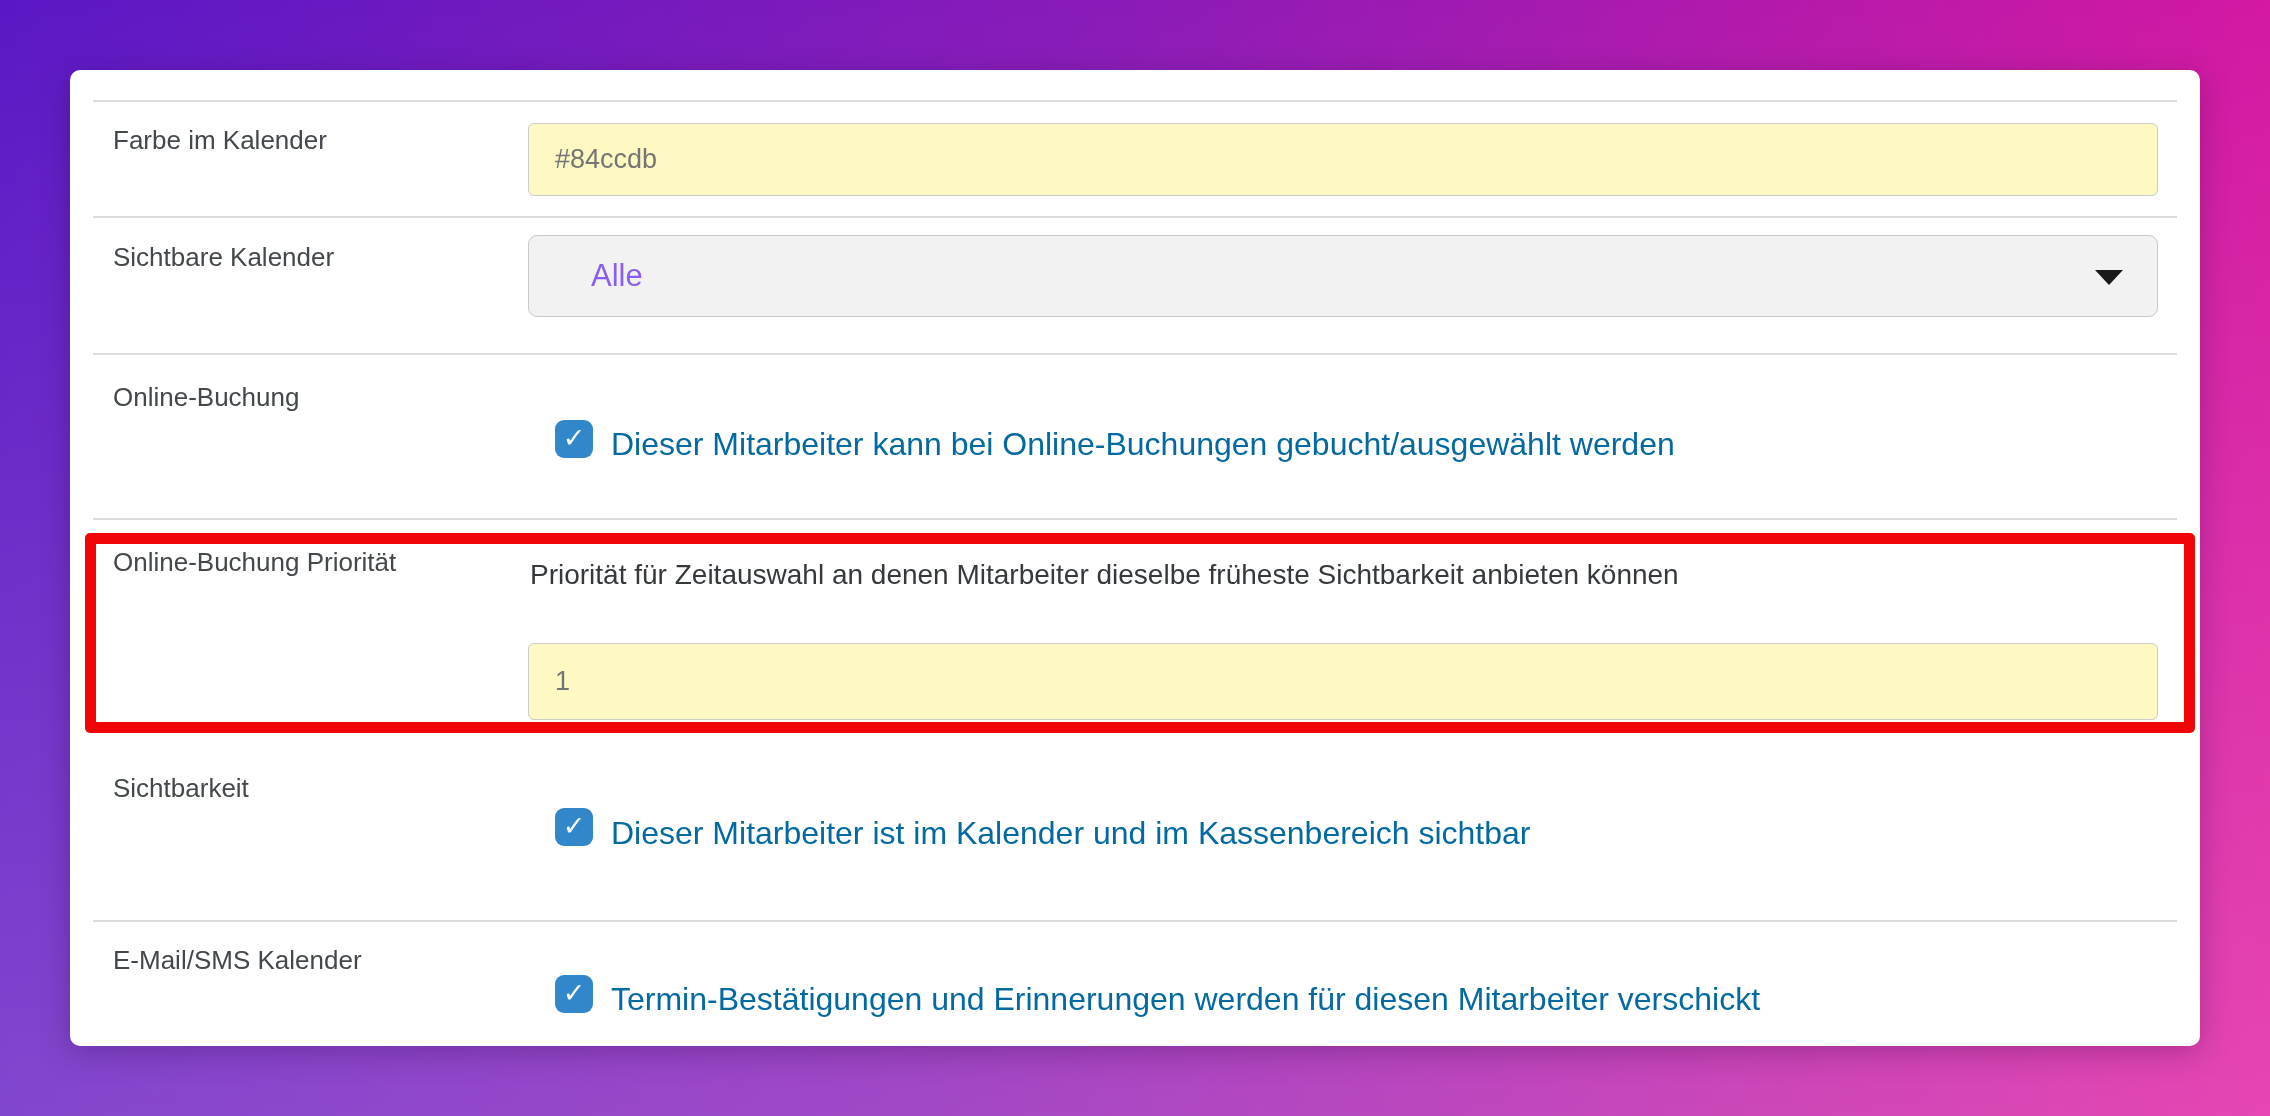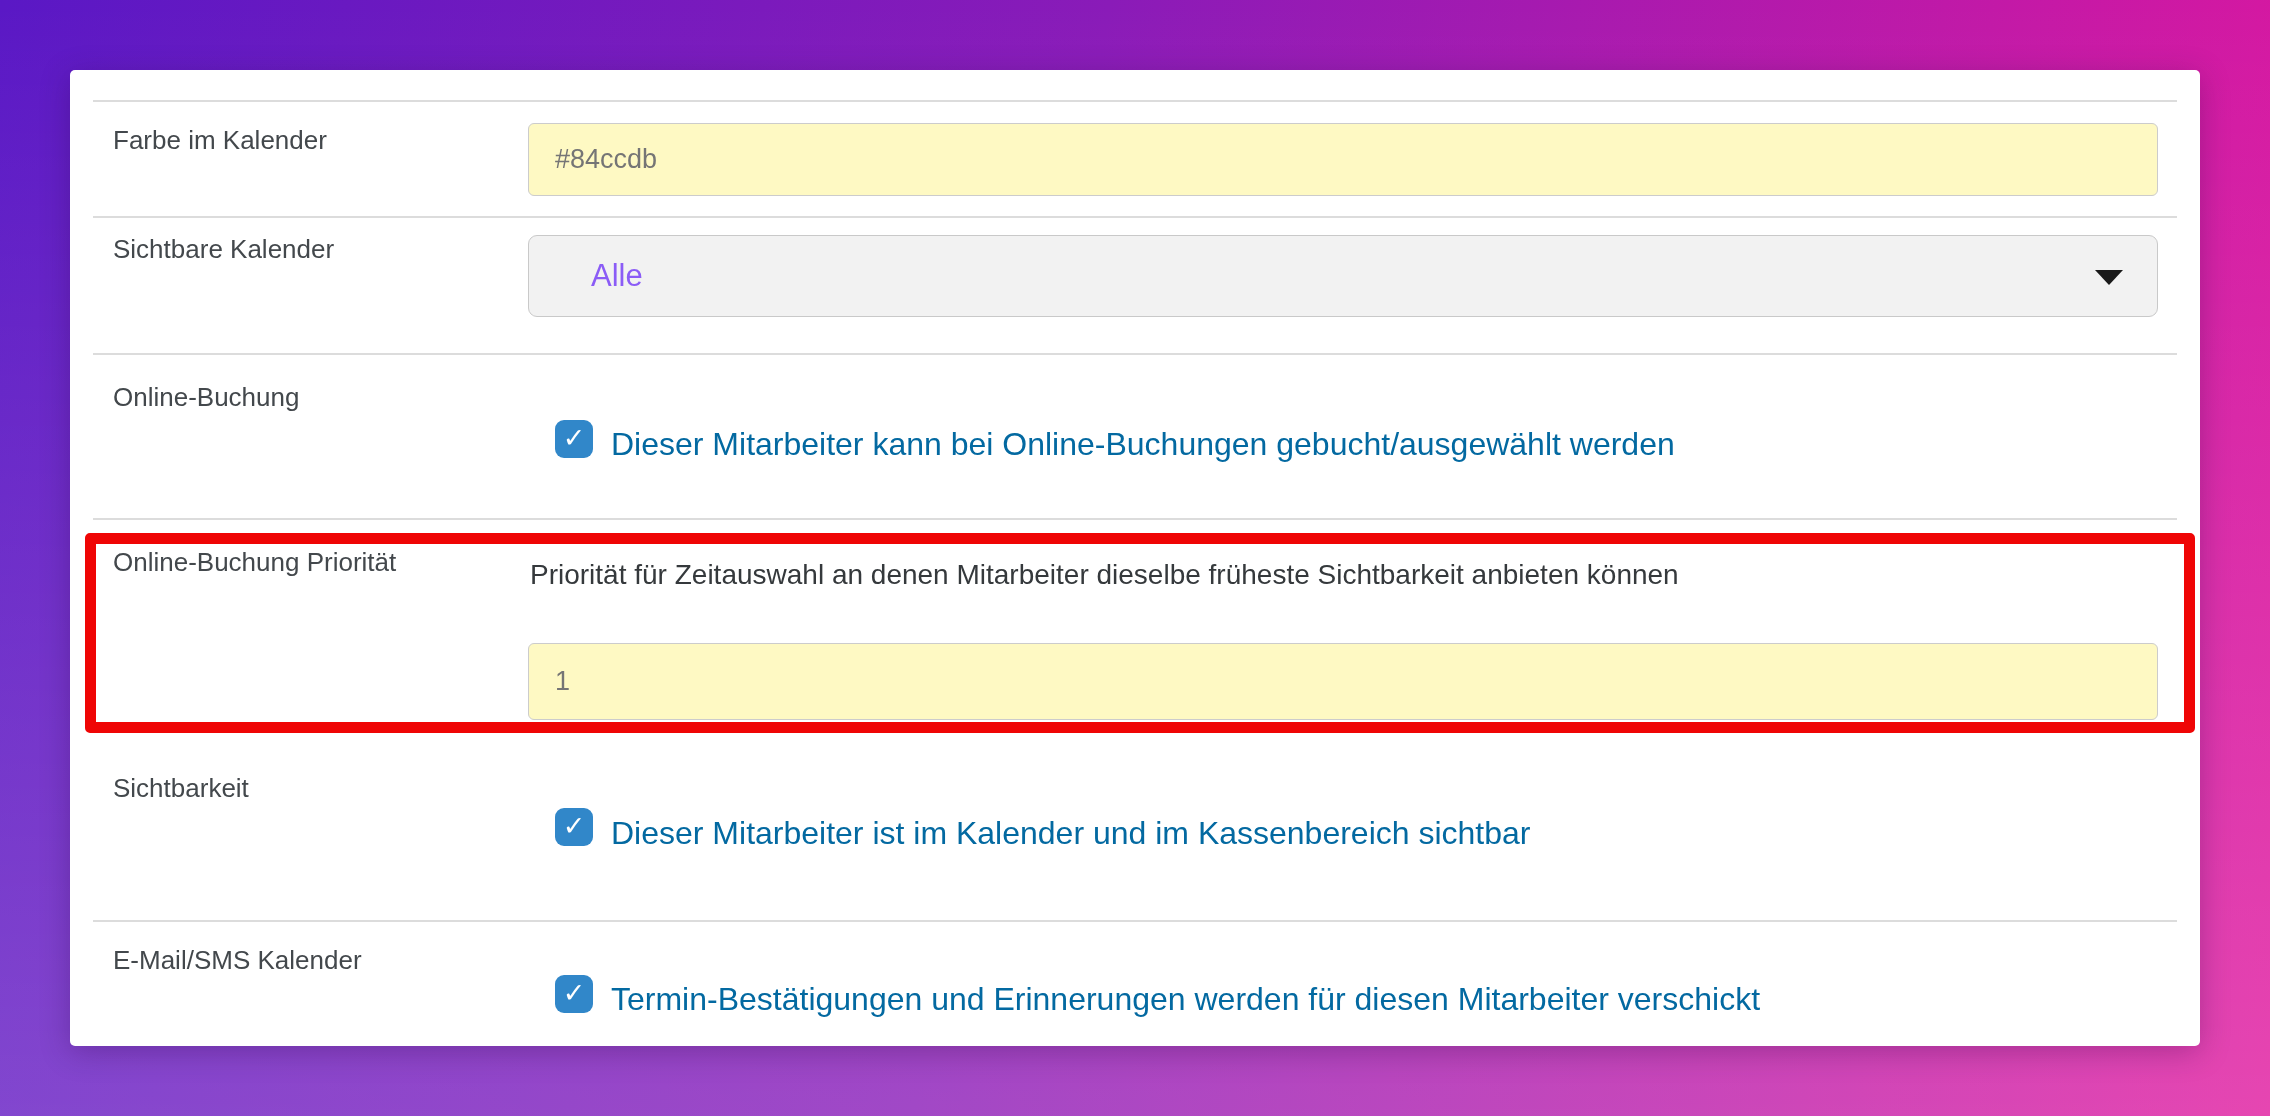--- a/index.html
+++ b/index.html
@@ -8,21 +8,21 @@
     font-family:"Liberation Sans","DejaVu Sans",sans-serif;
   }
   #screen{
     position:relative;width:2270px;height:1116px;
     background:
       linear-gradient(to bottom, rgba(255,255,255,0) 0%, rgba(255,255,255,0.20) 100%),
       linear-gradient(100deg, #5a18c5 0%, #8a1bb8 45%, #e0189e 100%);
   }
   .card{
     position:absolute;left:70px;top:70px;width:2130px;height:976px;
-    background:#ffffff;border-radius:5px;
+    background:#ffffff;border-radius:10px;
     box-shadow:0 6px 30px rgba(40,0,60,0.28);
   }
   .divider{
     position:absolute;left:23px;width:2084px;height:2px;background:#dcdcdc;
   }
   .row-label{
     position:absolute;left:43px;
     font-size:26px;color:#43484c;line-height:1.2;white-space:nowrap;
   }
   .text-input{
@@ -74,21 +74,21 @@
 
     <div class="divider" style="top:30px"></div>
     <div class="divider" style="top:146px"></div>
     <div class="divider" style="top:283px"></div>
     <div class="divider" style="top:448px"></div>
     <div class="divider" style="top:850px"></div>
 
     <div class="row-label" style="top:55px">Farbe im Kalender</div>
     <input class="text-input" style="top: 53px; height: 73px;" type="text" value="#84ccdb">
 
-    <div class="row-label" style="top:164px">Sichtbare Kalender</div>
+    <div class="row-label" style="top:172px">Sichtbare Kalender</div>
     <div class="select-box">
       <span class="select-value">Alle</span>
       <span class="select-caret"></span>
     </div>
 
     <div class="row-label" style="top:312px">Online-Buchung</div>
     <div class="checkbox" style="top:350px">
       <span class="mark">✓</span>
     </div>
     <div class="checkbox-text" style="top:355px">Dieser Mitarbeiter kann bei Online-Buchungen gebucht/ausgewählt werden</div>

